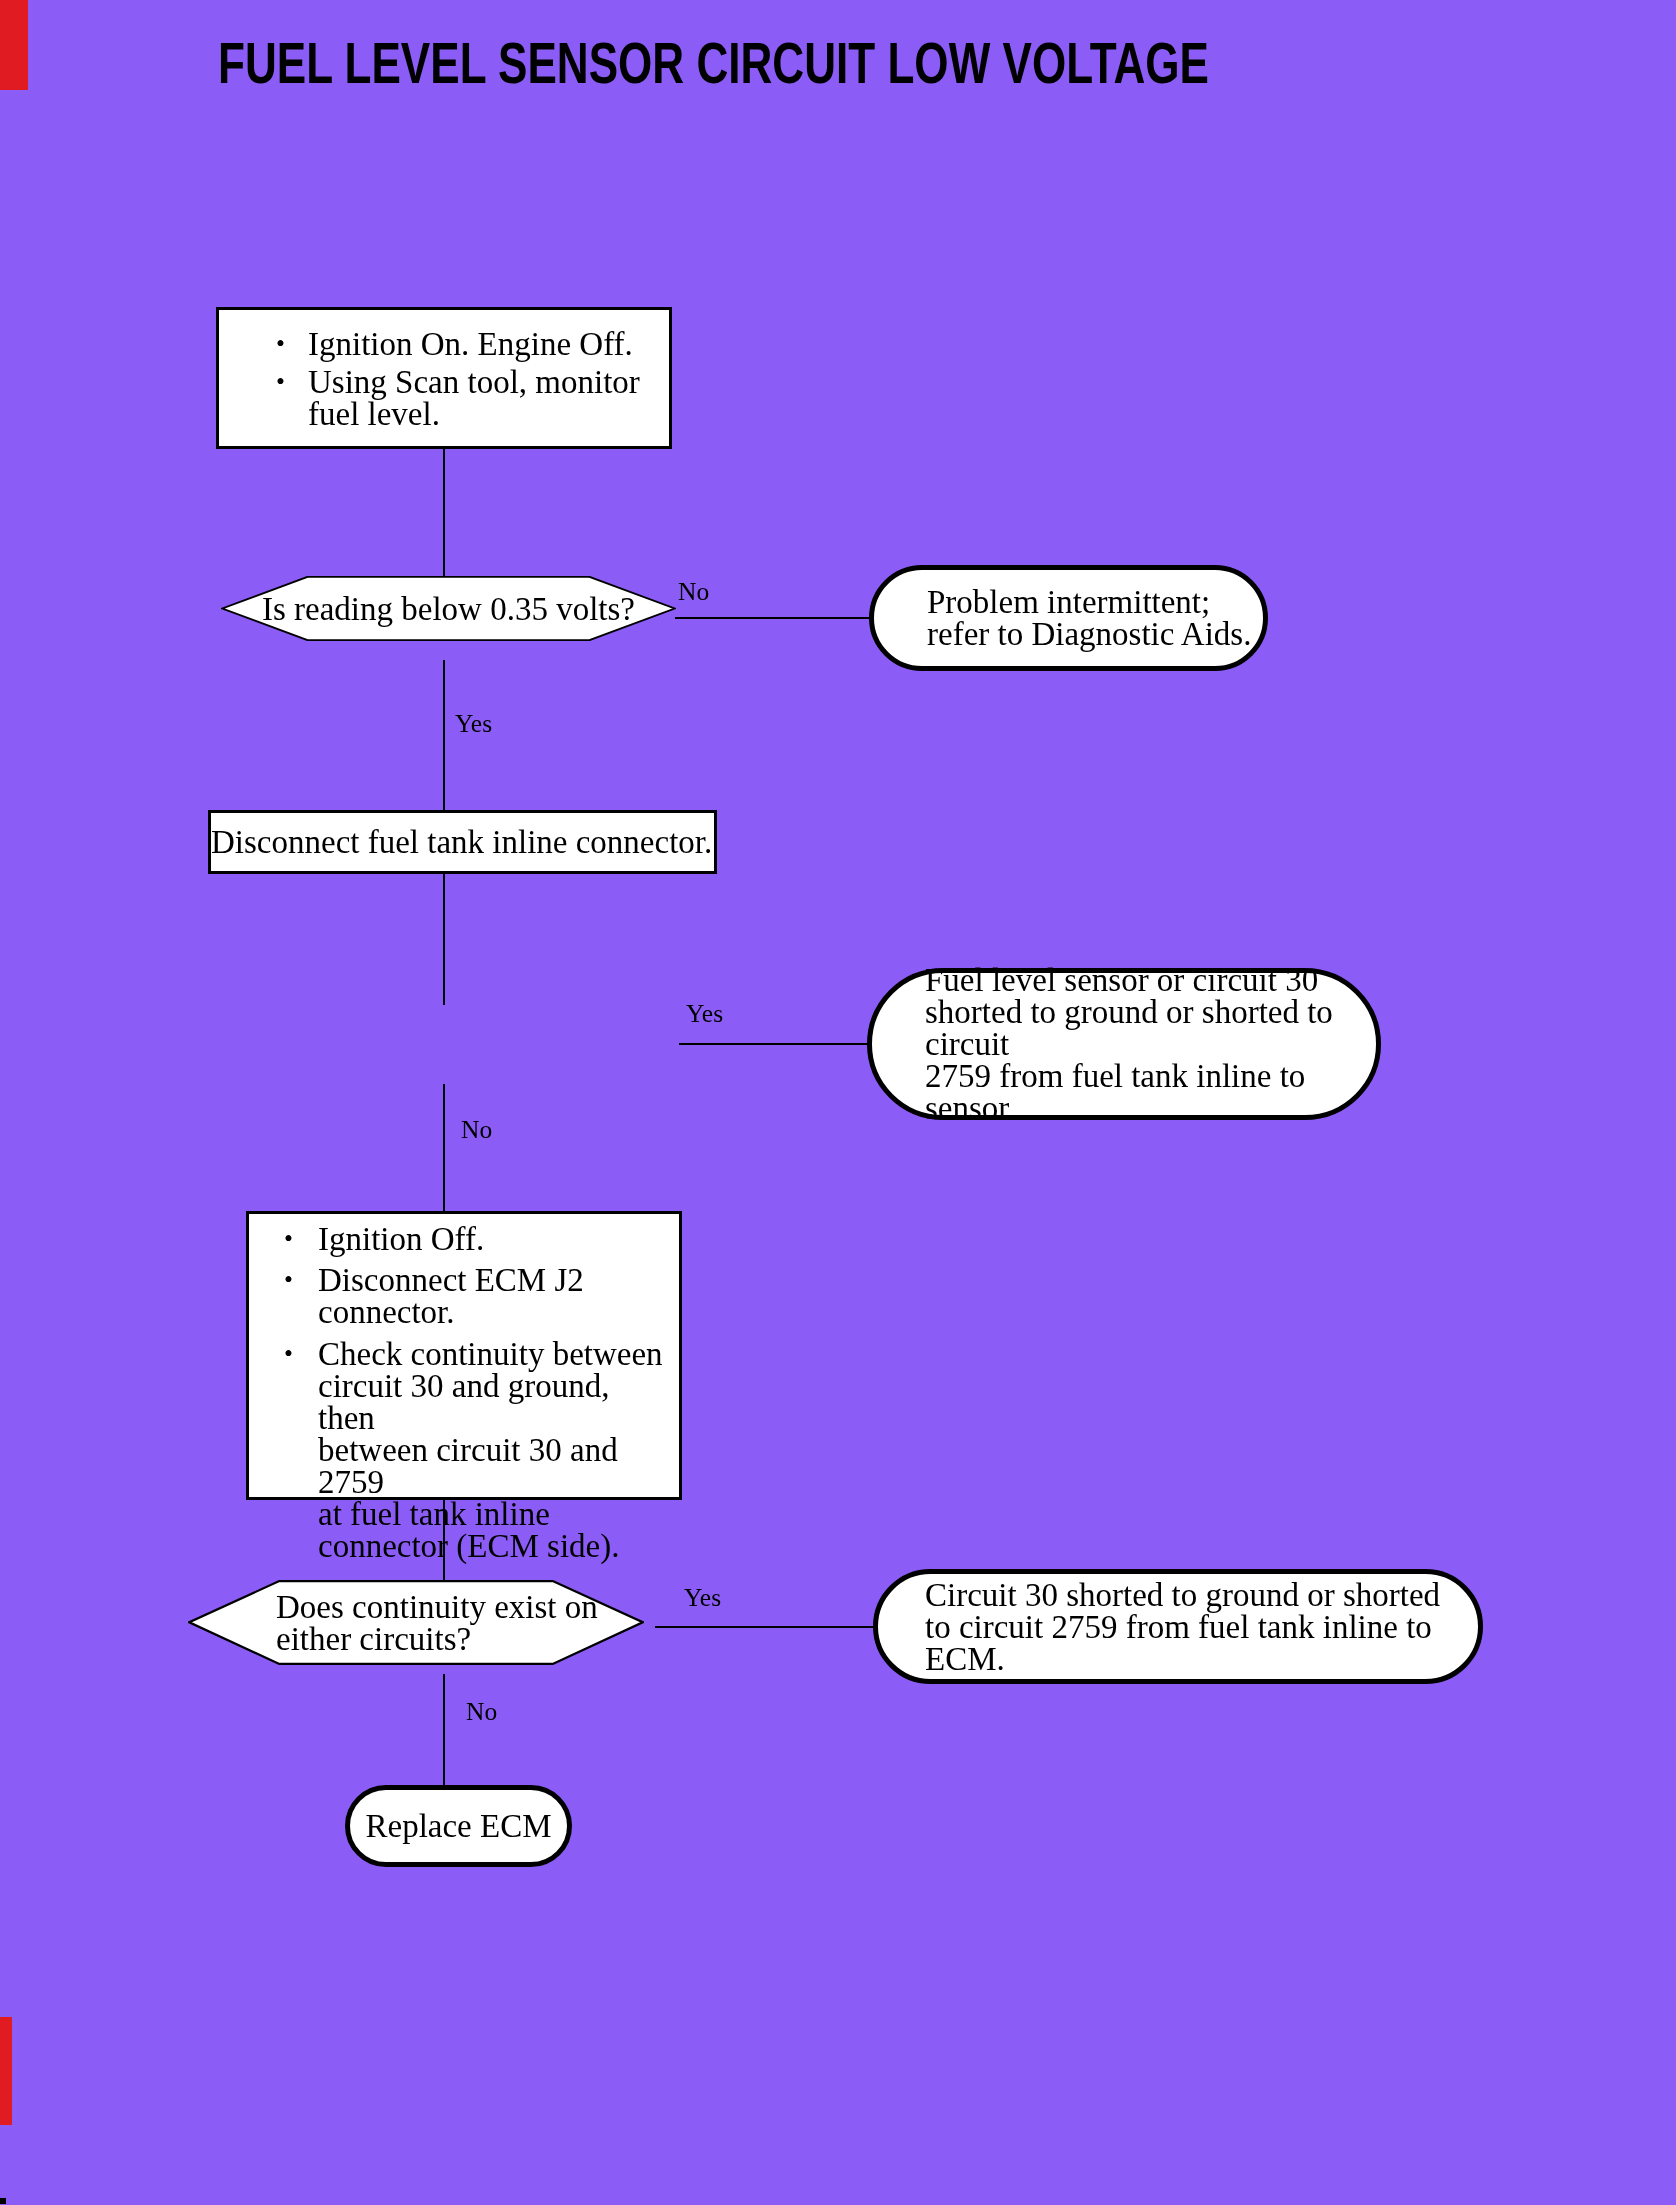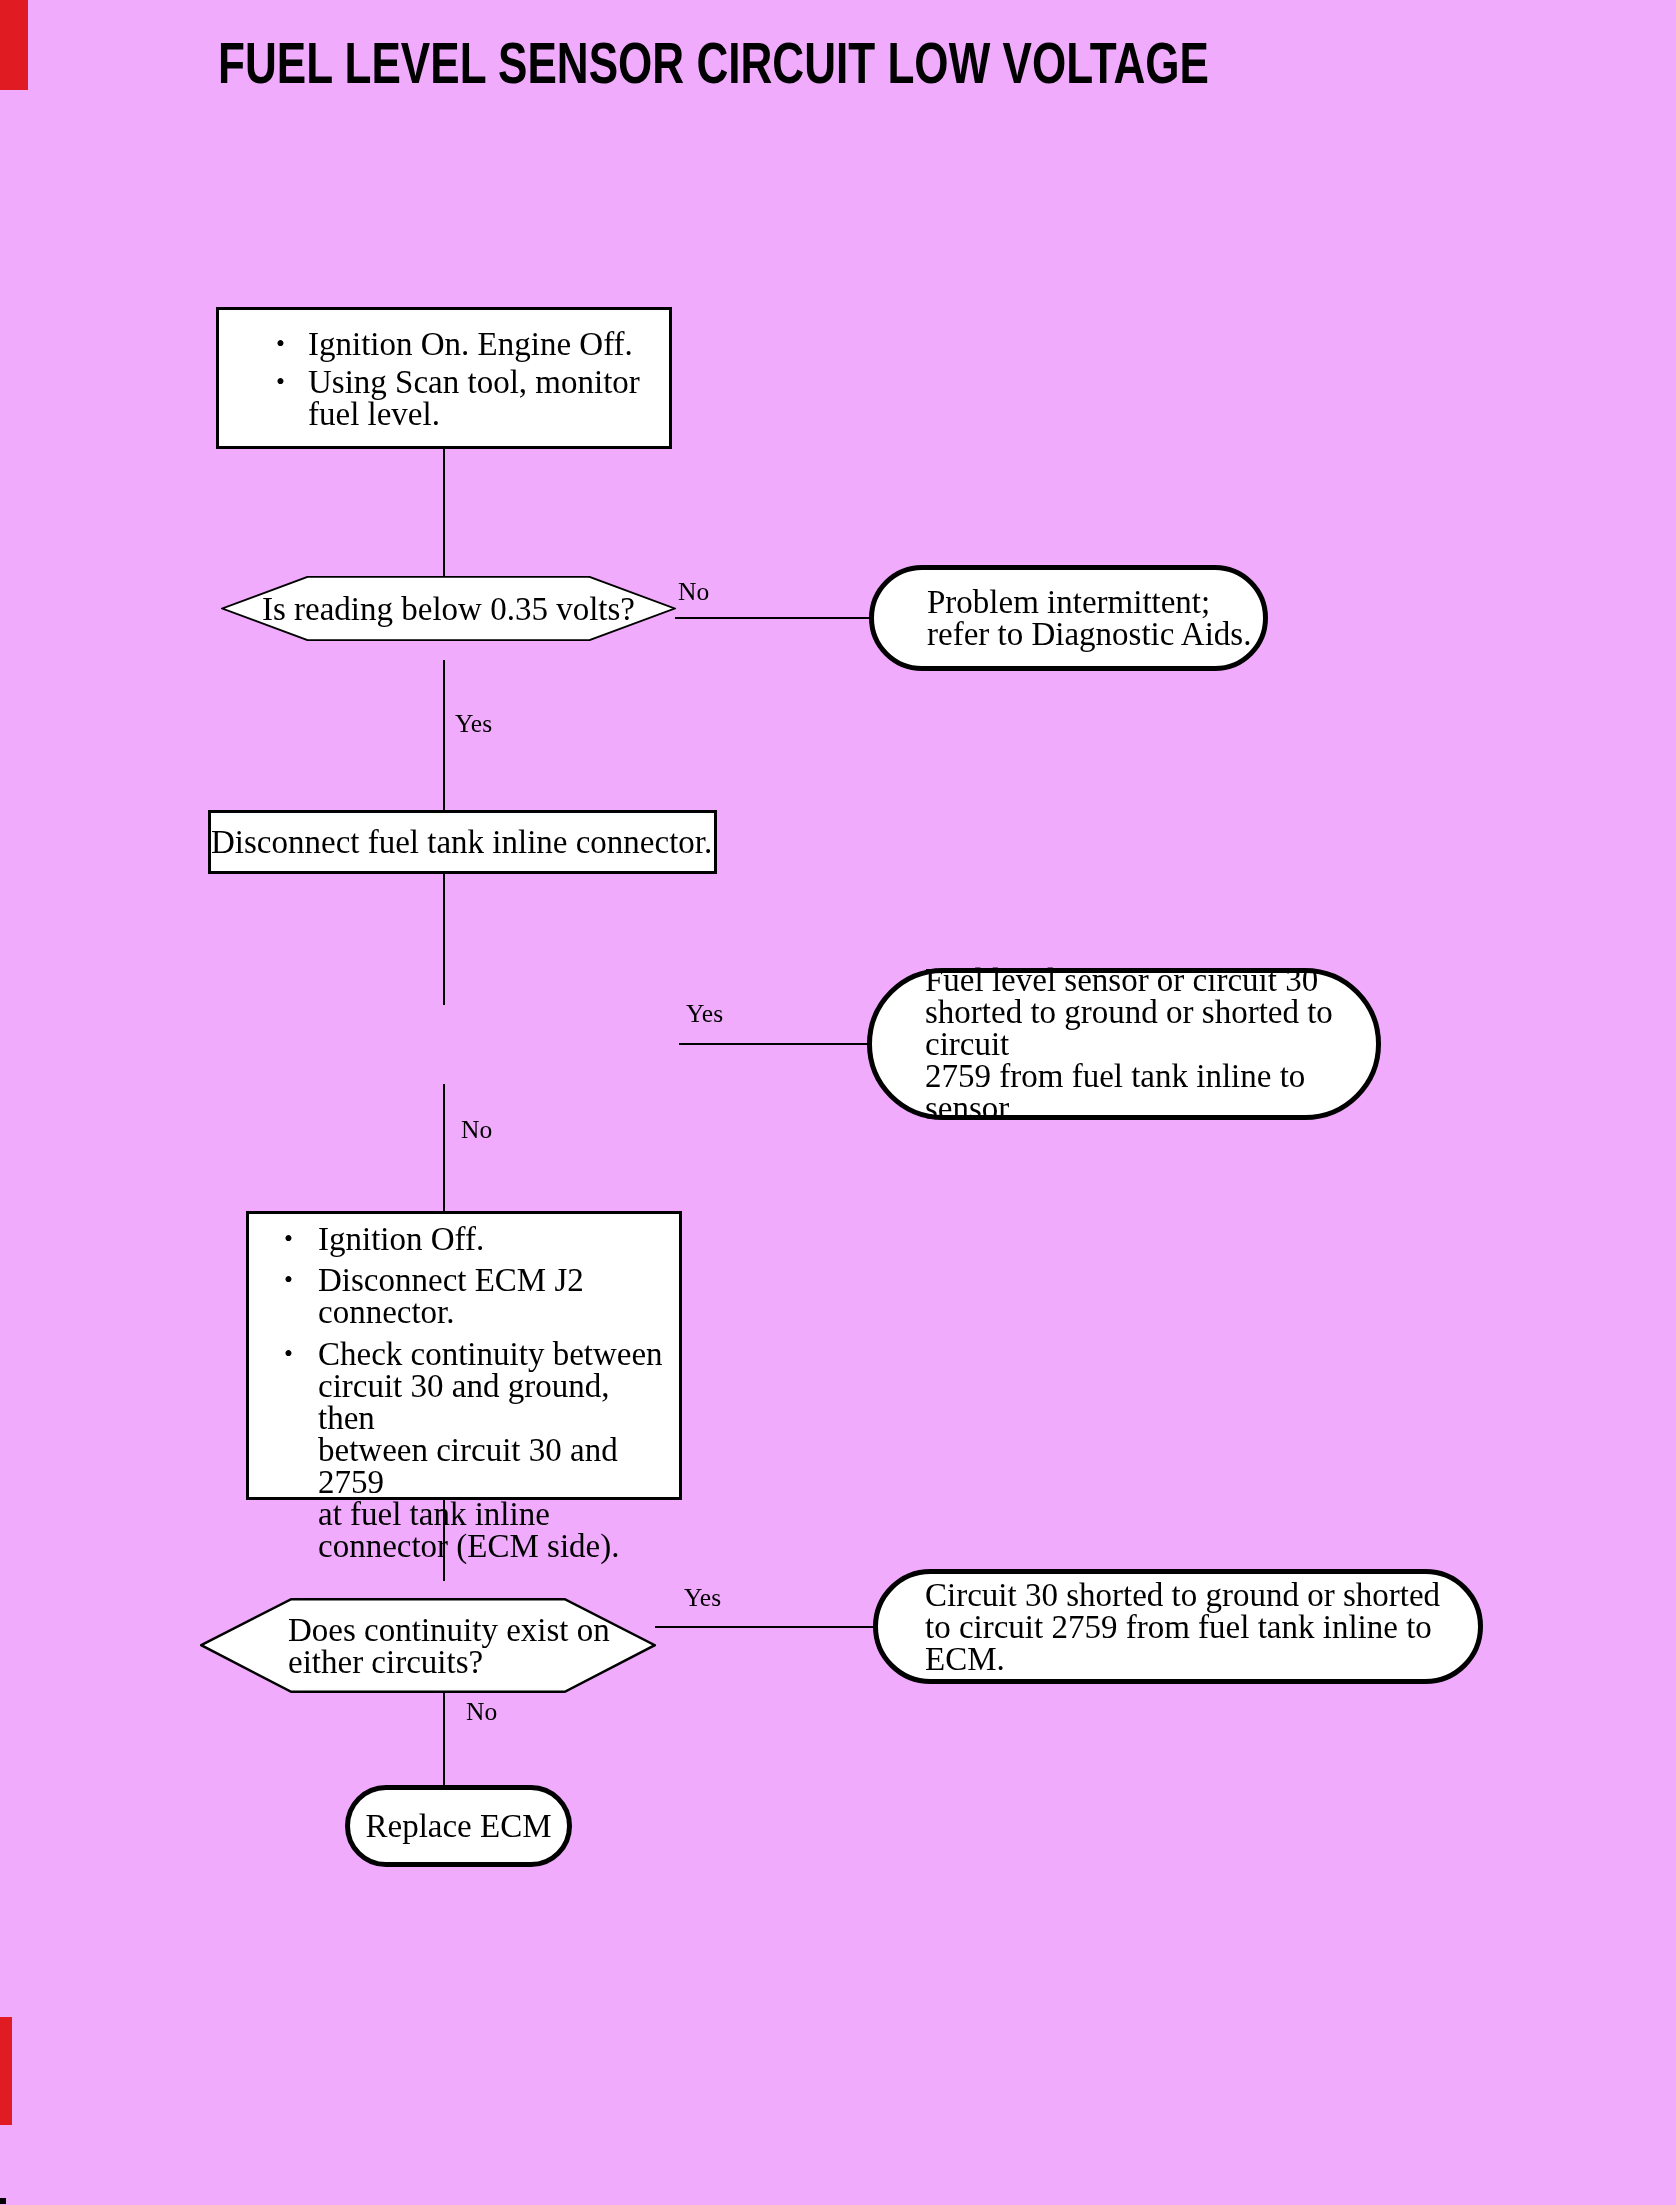--- a/index.html
+++ b/index.html
@@ -1,18 +1,18 @@
 <!DOCTYPE html>
 <html style="font-size:9.7px"><head>
 <meta charset="utf-8">
 <style>
   html,body{margin:0;padding:0;background:#ffffff;}
   body{width:1676px;height:2205px;position:relative;overflow:hidden;
        font-family:"Liberation Serif","DejaVu Serif",serif;color:#000;}
-  .page{position:absolute;inset:0;background:#f0abfc;}
+  .page{position:absolute;inset:0;background:#8b5cf6;}
 
   .title{position:absolute;left:218px;top:32px;margin:0;
          font-family:"Liberation Sans","DejaVu Sans",sans-serif;
          font-weight:bold;font-size:58px;line-height:61px;white-space:nowrap;
          transform:scaleX(0.76);transform-origin:0 50%;}
 
   .vline,.hline{position:absolute;background:#000;}
 
   .node-rect{position:absolute;background:#fff;border:3px solid #000;box-sizing:border-box;}
   .flowtext{font-size:33px;line-height:32px;white-space:pre-line;}
@@ -118,21 +118,21 @@
     <div class="brow">
       <span class="bullet">•</span>
       <span class="flowtext">Check continuity between
 circuit 30 and ground, then
 between circuit 30 and 2759
 at fuel tank inline
 connector (ECM side).</span>
     </div>
   </div>
 
-  <div class="hexwrap" style="left:200px;top:1580px;width:456px;height:95px;margin-top:18px;">
+  <div class="hexwrap" style="left:188px;top:1580px;width:456px;height:85px;">
     <svg viewBox="0 0 750 157" preserveAspectRatio="none">
       <polygon points="2,78 150,2 600,2 748,78 600,155 150,155" fill="#ffffff" stroke="#000000" stroke-width="4"></polygon>
     </svg>
     <div class="hextext left flowtext">Does continuity exist on
 either circuits?</div>
   </div>
   <span class="elabel" style="left:684px;top:1582px;">Yes</span>
   <span class="elabel" style="left:466px;top:1696px;">No</span>
 
   <div class="oval" style="left:873px;top:1569px;width:610px;height:115px;padding-left:47px;">

